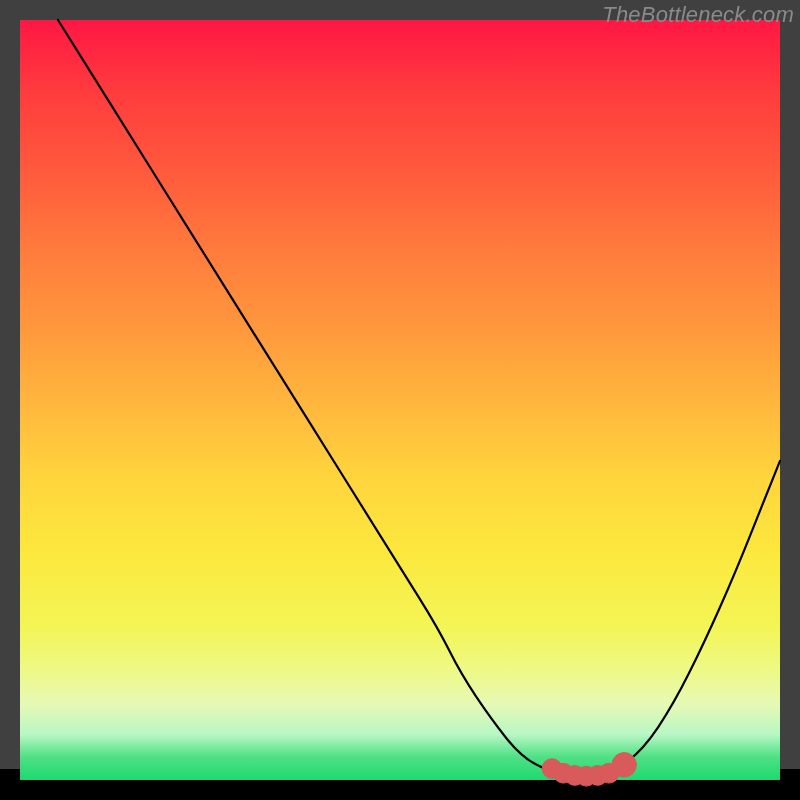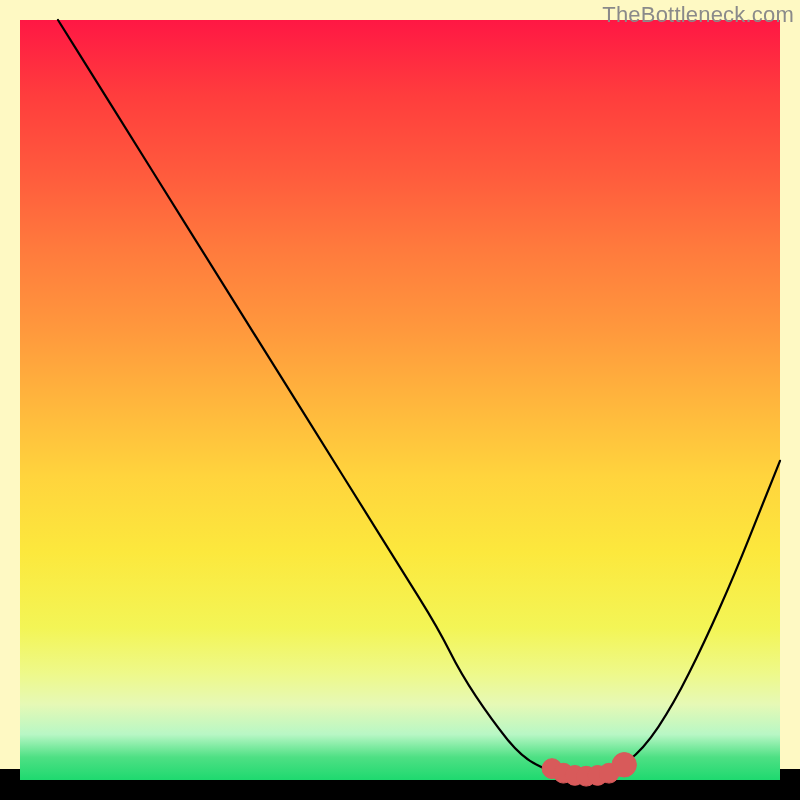--- a/index.html
+++ b/index.html
@@ -7,21 +7,22 @@
     padding: 0;
     width: 800px;
     height: 800px;
     background: #000;
     overflow: hidden;
   }
   .chart-container {
     position: relative;
     width: 800px;
     height: 769px;
-    background: #fef9c3;
+    background: #404040;
+    font-style: italic;
   }
   .plot-area {
     position: absolute;
     left: 20px;
     top: 20px;
     width: 760px;
     height: 760px;
     background: linear-gradient(to bottom,
       #ff1744 0%,
       #ff3d3d 10%,

